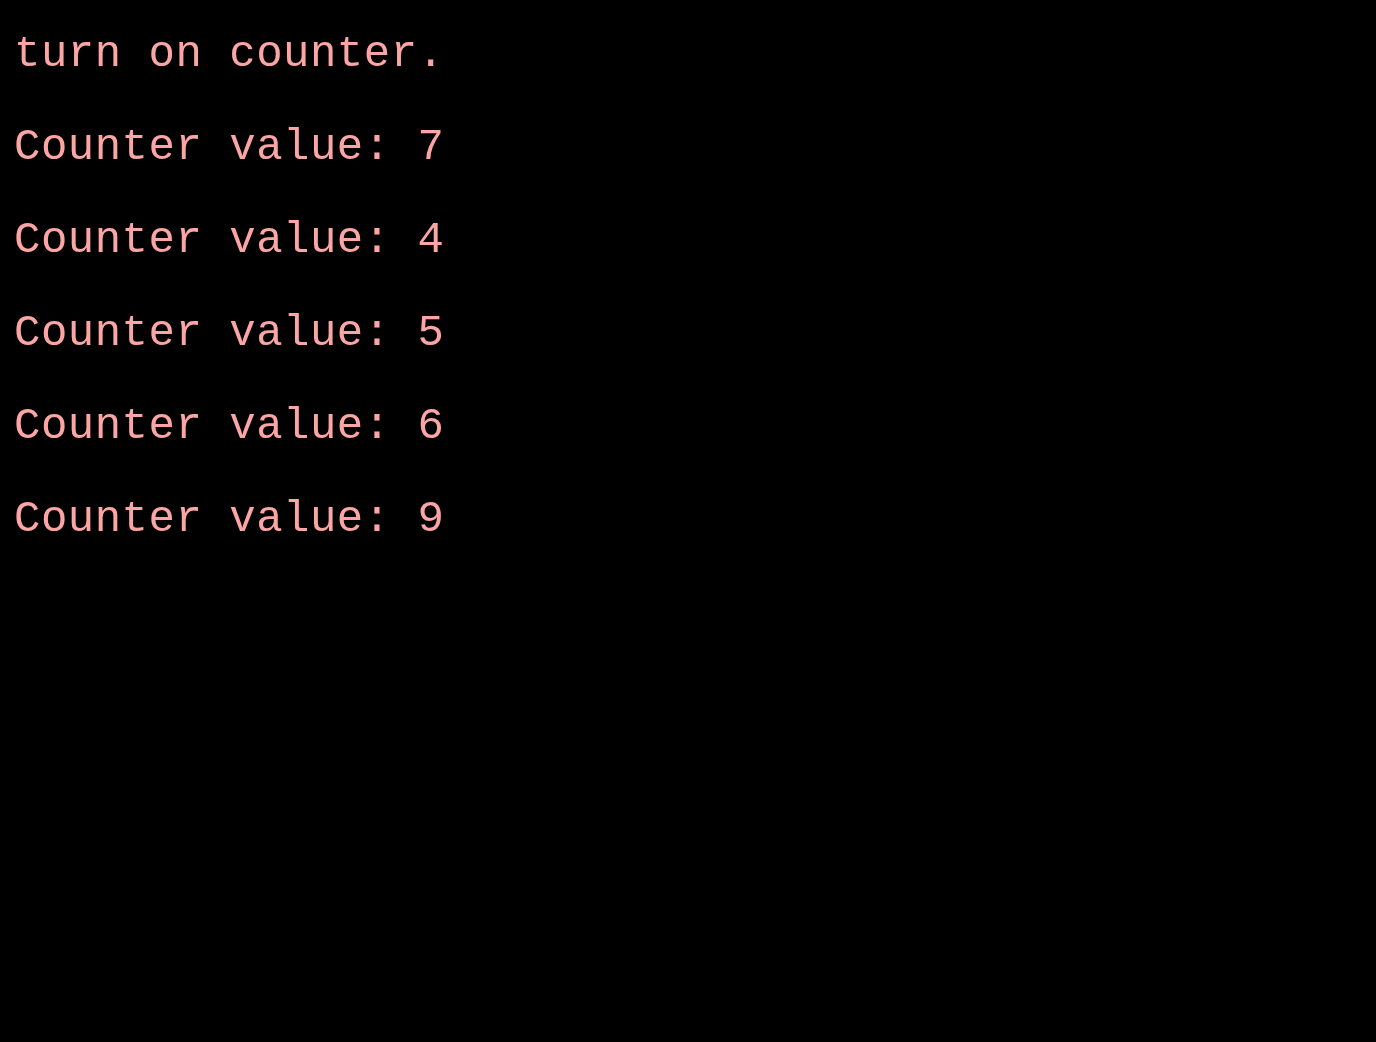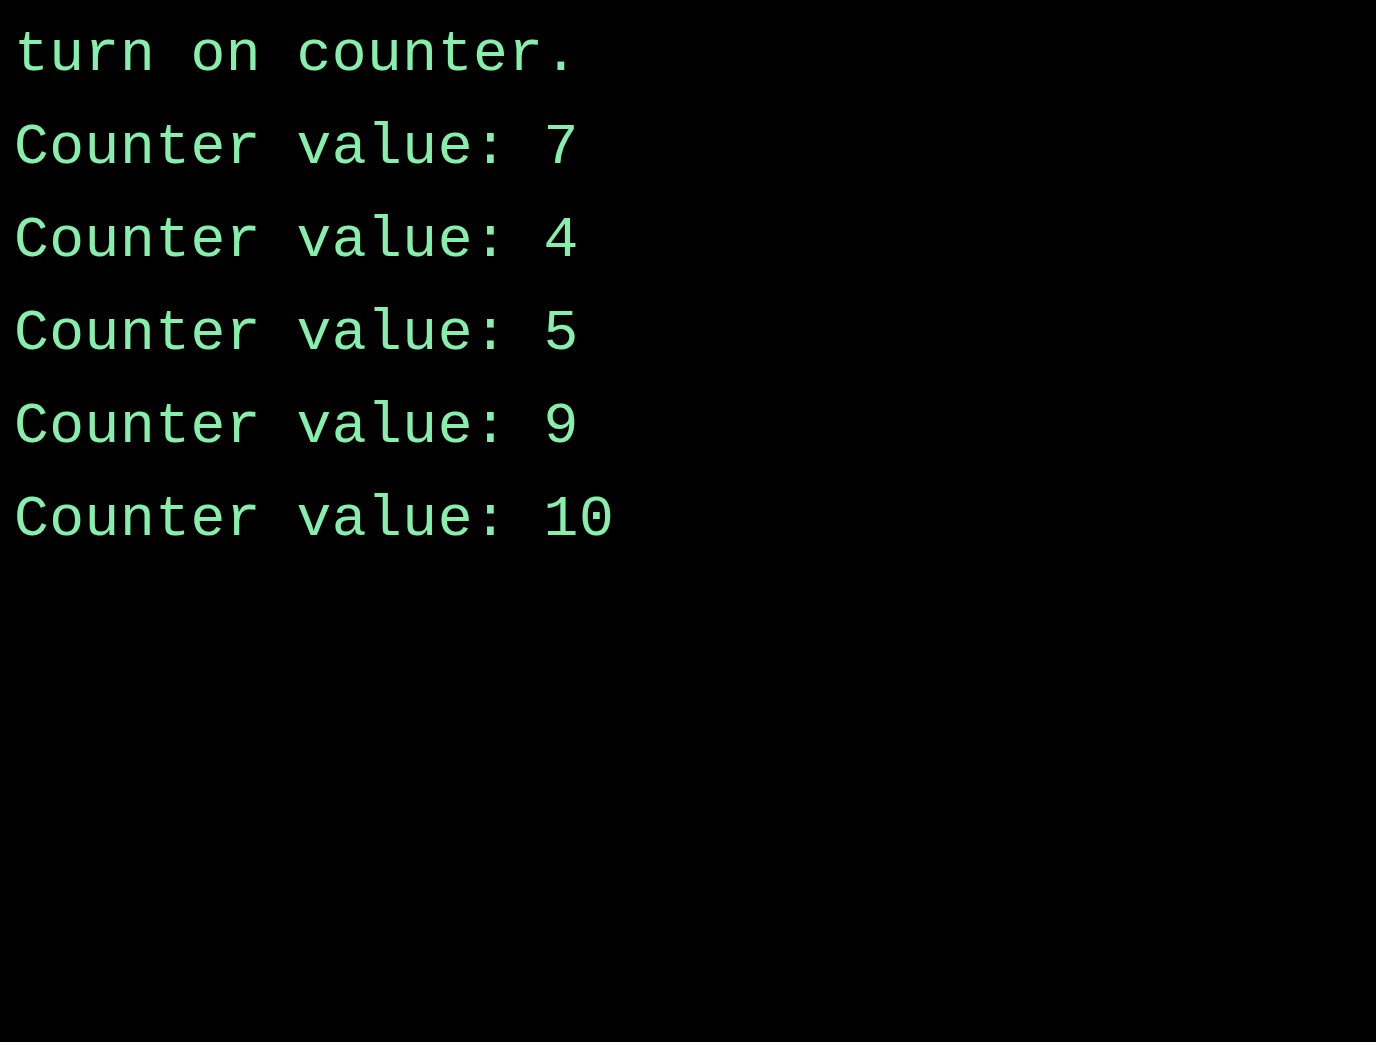--- a/index.html
+++ b/index.html
@@ -10,31 +10,31 @@
     body {
       background-color: #000000;
       width: 1376px;
       height: 1042px;
       overflow: hidden;
       font-family: 'Menlo', 'Monaco', 'Consolas', 'Courier New', monospace;
       padding-top: 8px;
       padding-left: 14px;
     }
     .terminal-line {
-      color: #86efac;
-      font-size: 58px;
+      color: #fca5a5;
+      font-size: 44px;
       line-height: 93px;
       white-space: pre;
       letter-spacing: 0.5px;
       font-weight: 400;
     }
   </style>
 </head>
 <body>
 
 <div>
   <div class="terminal-line">turn on counter.</div>
   <div class="terminal-line">Counter value: 7</div>
   <div class="terminal-line">Counter value: 4</div>
   <div class="terminal-line">Counter value: 5</div>
+  <div class="terminal-line">Counter value: 6</div>
   <div class="terminal-line">Counter value: 9</div>
-  <div class="terminal-line">Counter value: 10</div>
 </div>
 
 </body></html>

